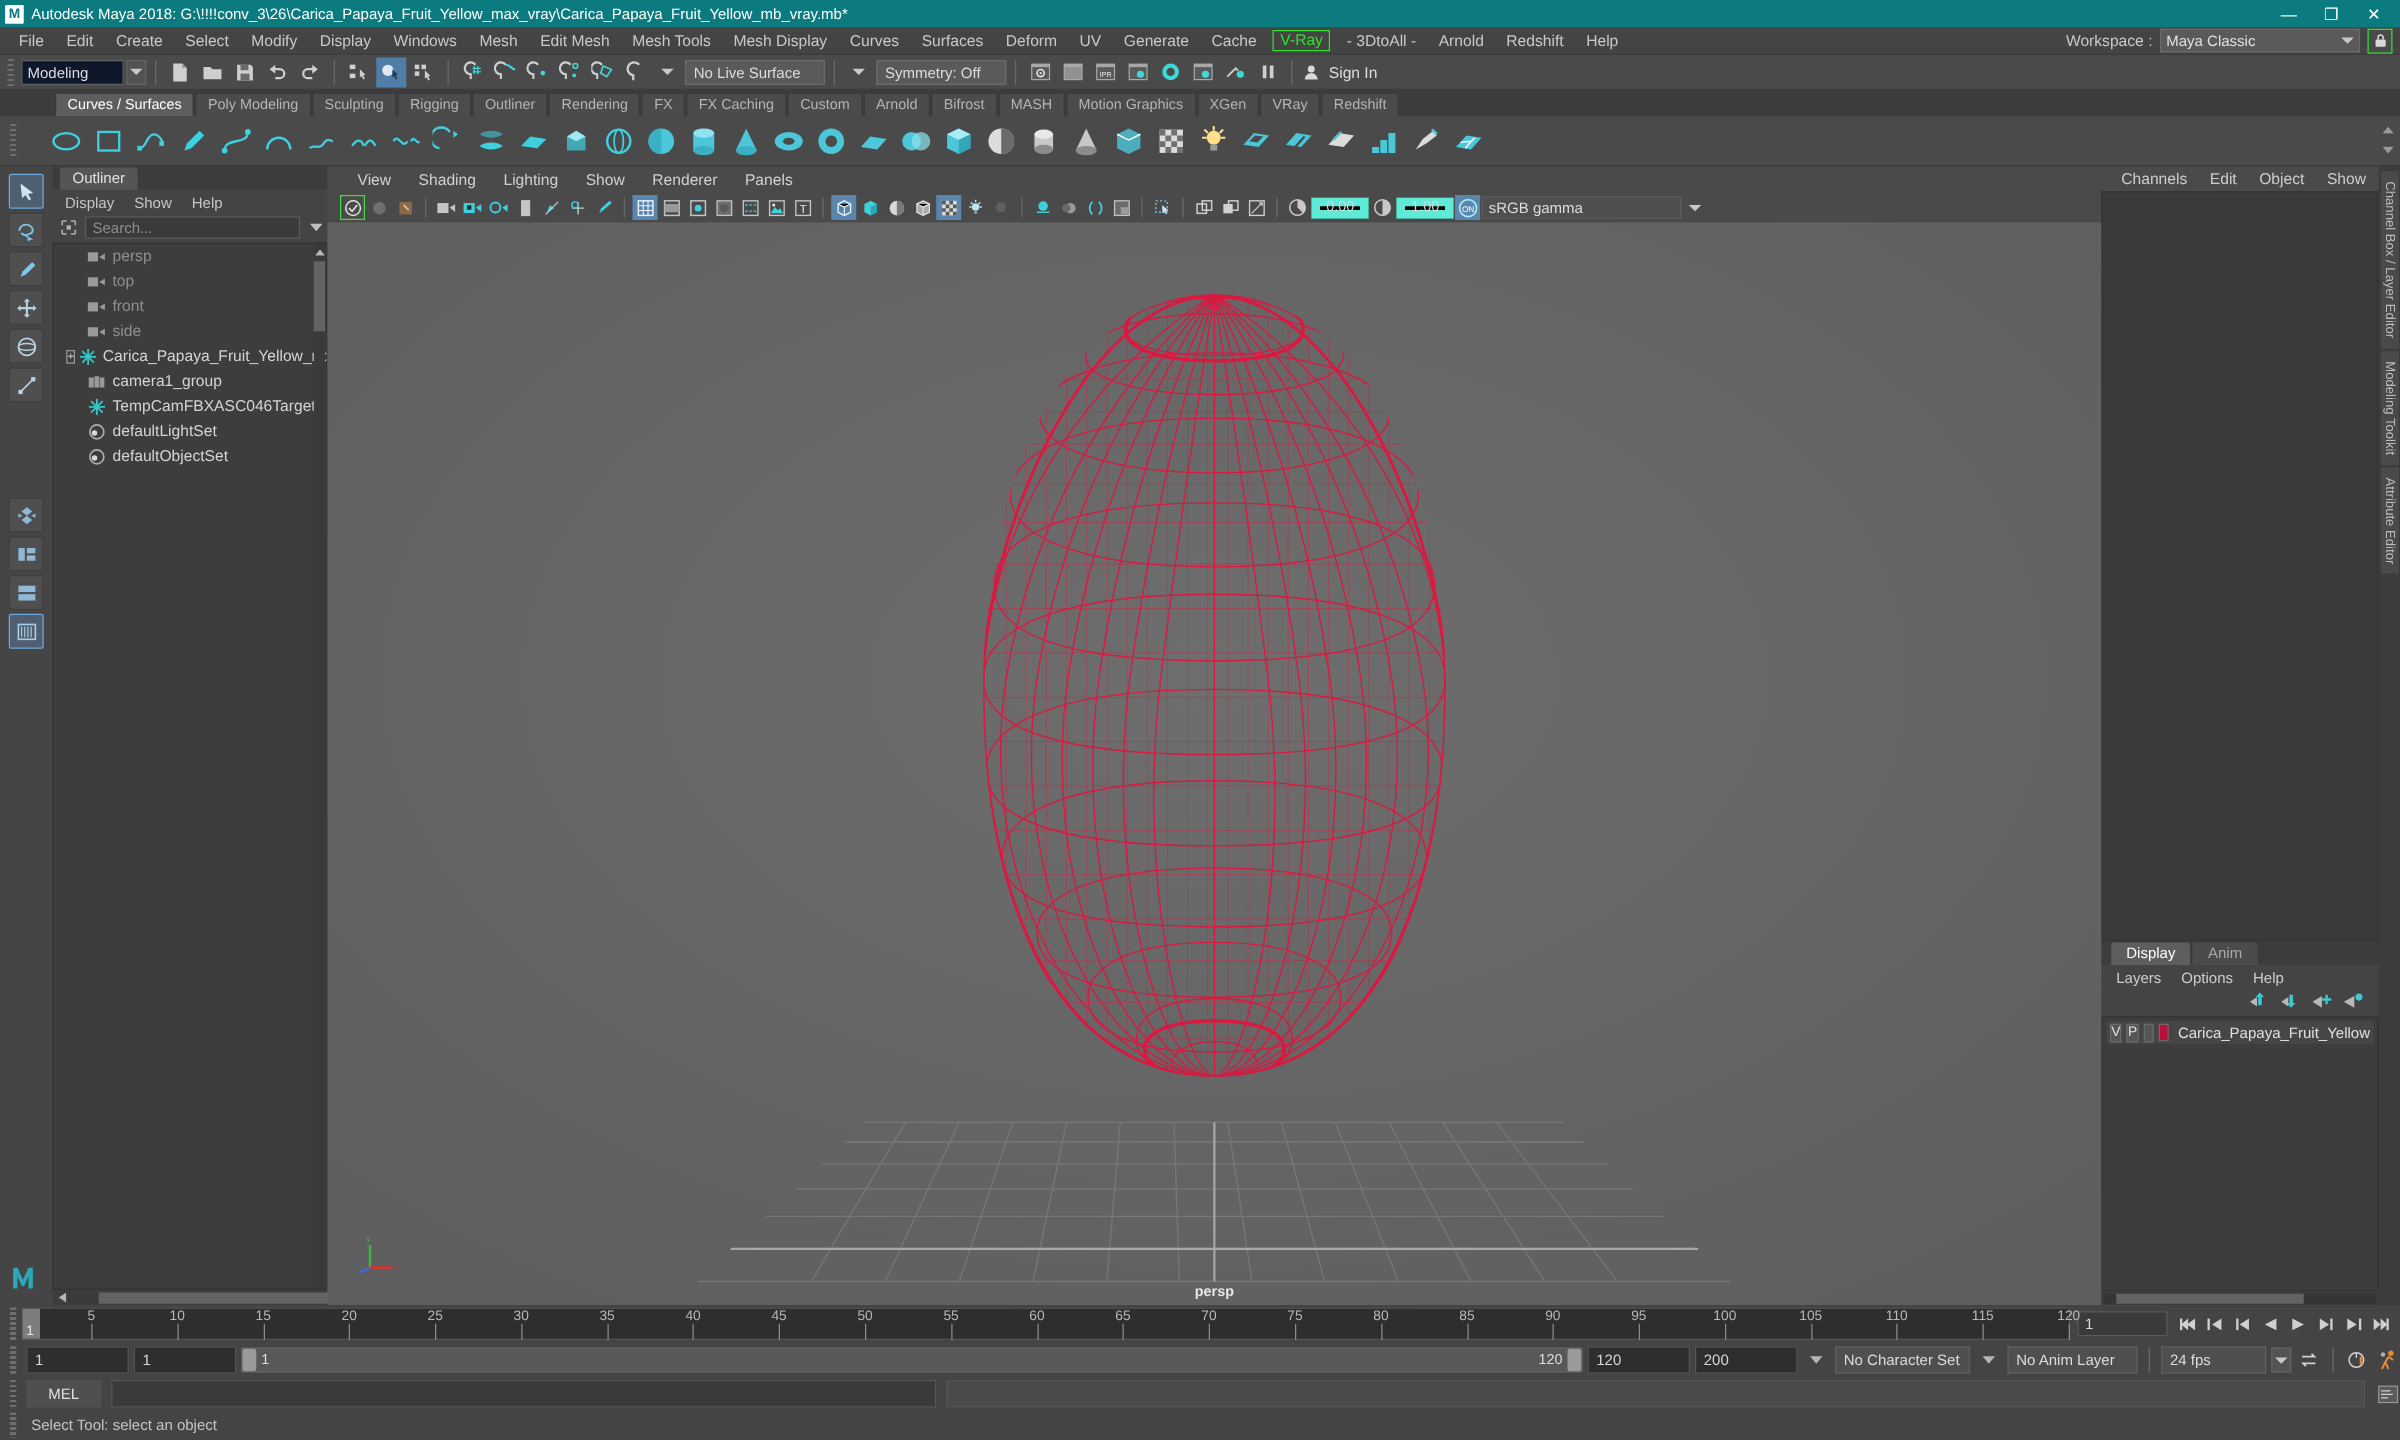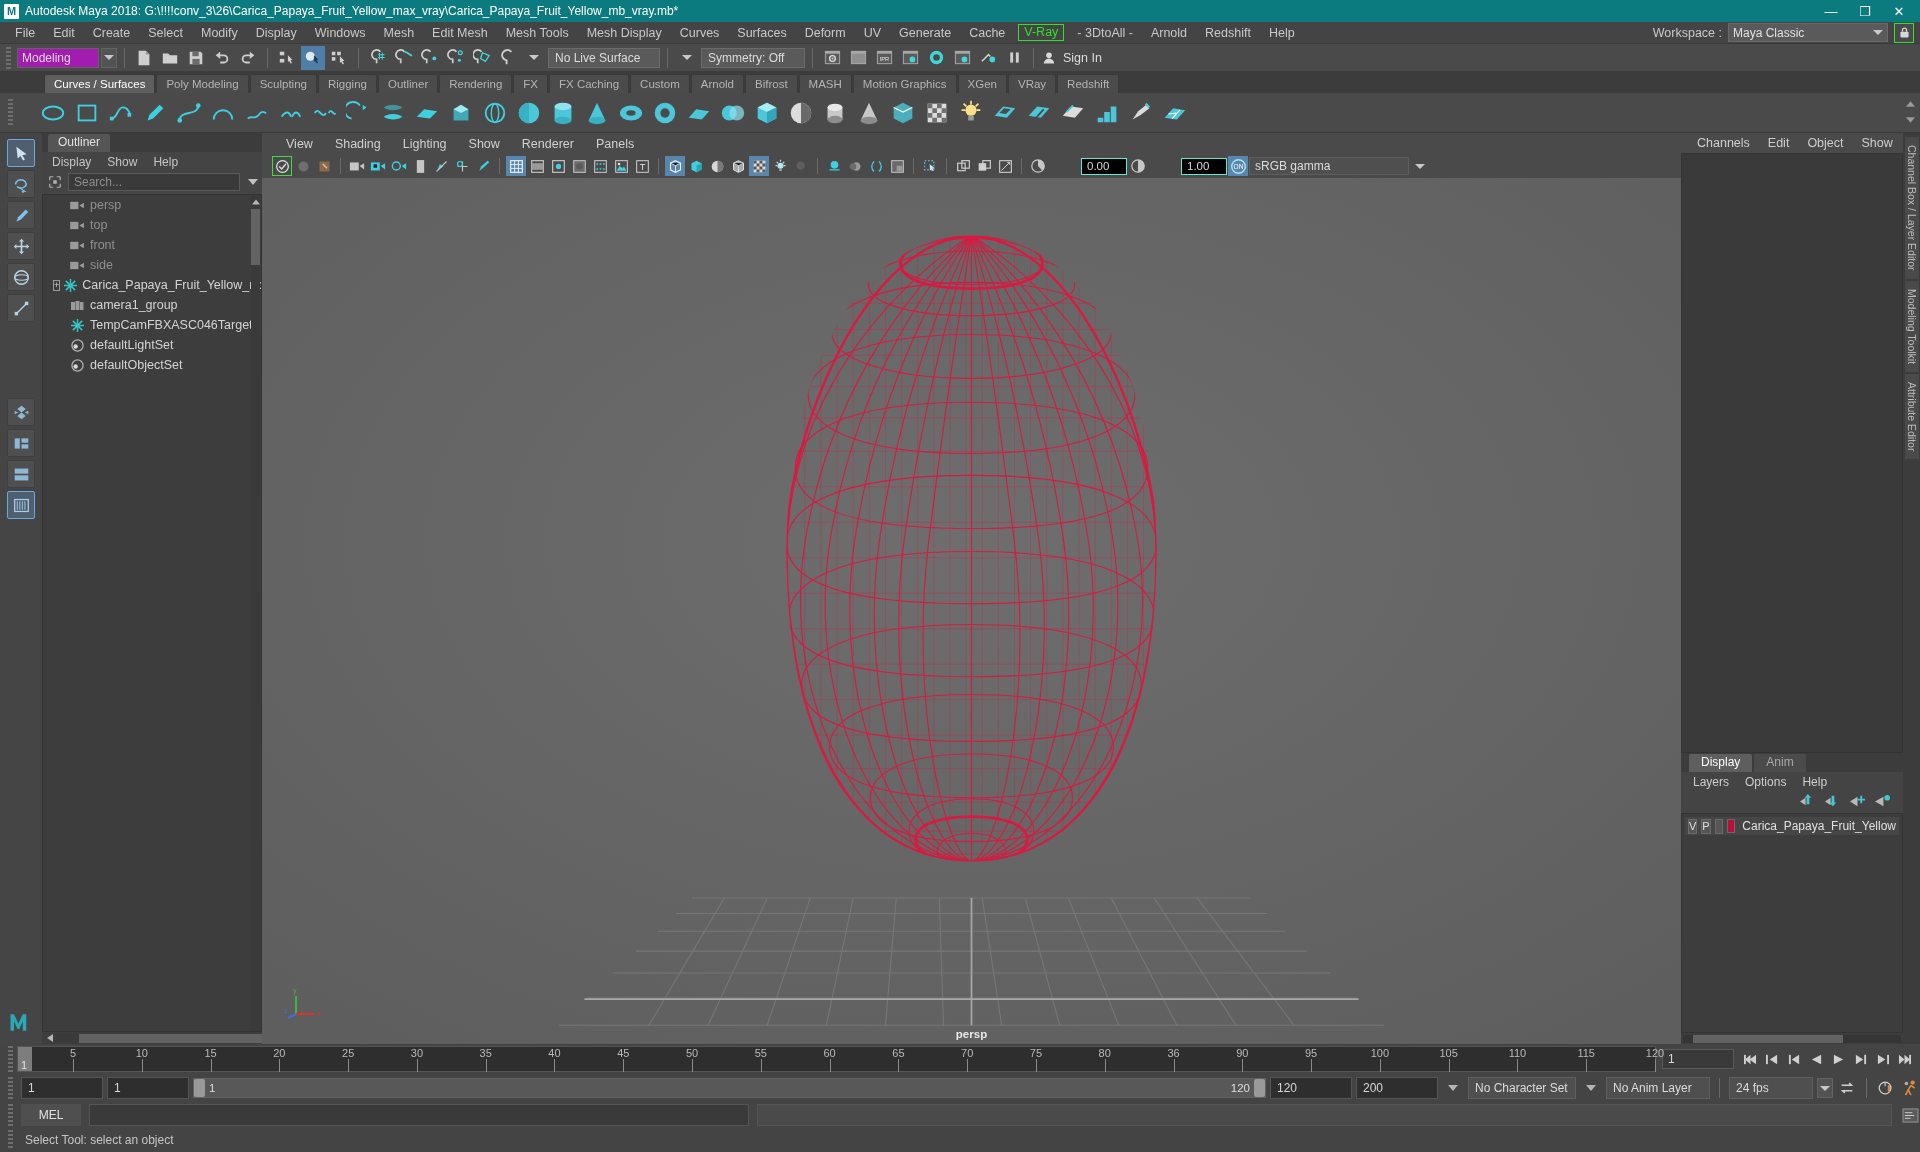--- a/index.html
+++ b/index.html
@@ -48,21 +48,21 @@
 
   
   .statusline {
     height: 28px; background: #4a4a4a; display: flex; align-items: center;
     flex: 0 0 28px; padding-left: 6px; gap: 2px; border-bottom: 1px solid #3c3c3c;
   }
   .grip { width: 5px; height: 22px; background:
       repeating-linear-gradient(to bottom, #6e6e6e 0 2px, transparent 2px 4px);
       margin-right: 4px; }
   .mode-combo {
-    width: 82px; height: 20px; background: #a21caf; display: flex; align-items: center;
+    width: 82px; height: 20px; background: #0f172a; display: flex; align-items: center;
     padding: 0 4px; font-size: 12px; color: #dcdcdc; border: 1px solid #636363;
   }
   .mode-arrow { width: 16px; height: 20px; background: #535353; display: flex; align-items: center; justify-content: center; border: 1px solid #636363; }
   .sep { width: 1px; height: 20px; background: #6a6a6a; margin: 0 5px; }
   .tbtn { width: 24px; height: 24px; display: flex; align-items: center; justify-content: center; }
   .tbtn.on { background: #4f7fa8; }
   .tbtn svg { display: block; }
   .fieldbox {
     height: 20px; background: #5a5a5a; border: 1px solid #6b6b6b; color: #dcdcdc;
     display: flex; align-items: center; padding: 0 6px; font-size: 12px;
@@ -134,21 +134,21 @@
 
   
   .viewport-col { flex: 1; display: flex; flex-direction: column; min-width: 0; background: #444; }
   .vp-menubar { height: 21px; background: #4a4a4a; display: flex; align-items: center; padding-left: 14px; gap: 2px; font-size: 12.5px; }
   .vp-menubar .mi { padding: 0 10px; color: #d0d0d0; }
   .vp-toolbar { height: 24px; background: #4a4a4a; display: flex; align-items: center; padding-left: 10px; gap: 1px; }
   .vbtn { width: 20px; height: 20px; display: flex; align-items: center; justify-content: center; }
   .vbtn.on { background: #5a86ad; }
   .vbtn.greenborder { border: 1px solid #3fdc3f; }
   .vsep { width: 1px; height: 16px; background: #6a6a6a; margin: 0 5px; }
-  .vfield { width: 46px; height: 17px; background: #000000; border: 1px solid #5eead4; color: #d8d8d8; font-size: 11.5px; display: flex; align-items: center; padding-left: 5px; margin-left: 32px; }
+  .vfield { width: 46px; height: 17px; background: #000000; border: 7px solid #5eead4; color: #d8d8d8; font-size: 11.5px; display: flex; align-items: center; padding-left: 5px; }
   .gamma-combo { flex: 1; max-width: 160px; height: 18px; background: #4f4f4f; border: 1px solid #5d5d5d; display: flex; align-items: center; padding: 0 5px; font-size: 12px; color: #dcdcdc; }
   .vp-canvas { flex: 1; position: relative; background: #666666; overflow: hidden; }
   .vp-label { position: absolute; bottom: 4px; left: 50%; transform: translateX(-50%); font-size: 11.5px; color: #e8e8e8; font-weight: bold; }
   .axis-gizmo { position: absolute; left: 22px; bottom: 24px; width: 40px; height: 40px; }
 
   
   .rightpanel { width: 222px; background: #444444; display: flex; flex-direction: column; flex: 0 0 222px; }
   .cb-menu { height: 20px; background: #4a4a4a; display: flex; align-items: center; gap: 18px; padding-left: 16px; font-size: 12.5px; color: #cdcdcd; }
   .cb-body { height: 600px; background: #3a3a3a; border: 1px solid #333; }
   .layer-tabrow { height: 19px; background: #3c3c3c; display: flex; align-items: flex-end; padding-left: 8px; gap: 2px; }
@@ -1320,21 +1320,21 @@
           <div class="ts-tlabel" style="left: 49.5798%;">60</div>
           <div class="ts-tick" style="left: 53.7815%;"></div>
           <div class="ts-tlabel" style="left: 53.7815%;">65</div>
           <div class="ts-tick" style="left: 57.9832%;"></div>
           <div class="ts-tlabel" style="left: 57.9832%;">70</div>
           <div class="ts-tick" style="left: 62.1849%;"></div>
           <div class="ts-tlabel" style="left: 62.1849%;">75</div>
           <div class="ts-tick" style="left: 66.3866%;"></div>
           <div class="ts-tlabel" style="left: 66.3866%;">80</div>
           <div class="ts-tick" style="left: 70.5882%;"></div>
-          <div class="ts-tlabel" style="left: 70.5882%;">36</div>
+          <div class="ts-tlabel" style="left: 70.5882%;">85</div>
           <div class="ts-tick" style="left: 74.7899%;"></div>
           <div class="ts-tlabel" style="left: 74.7899%;">90</div>
           <div class="ts-tick" style="left: 78.9916%;"></div>
           <div class="ts-tlabel" style="left: 78.9916%;">95</div>
           <div class="ts-tick" style="left: 83.1933%;"></div>
           <div class="ts-tlabel" style="left: 83.1933%;">100</div>
           <div class="ts-tick" style="left: 87.395%;"></div>
           <div class="ts-tlabel" style="left: 87.395%;">105</div>
           <div class="ts-tick" style="left: 91.5966%;"></div>
           <div class="ts-tlabel" style="left: 91.5966%;">110</div>

